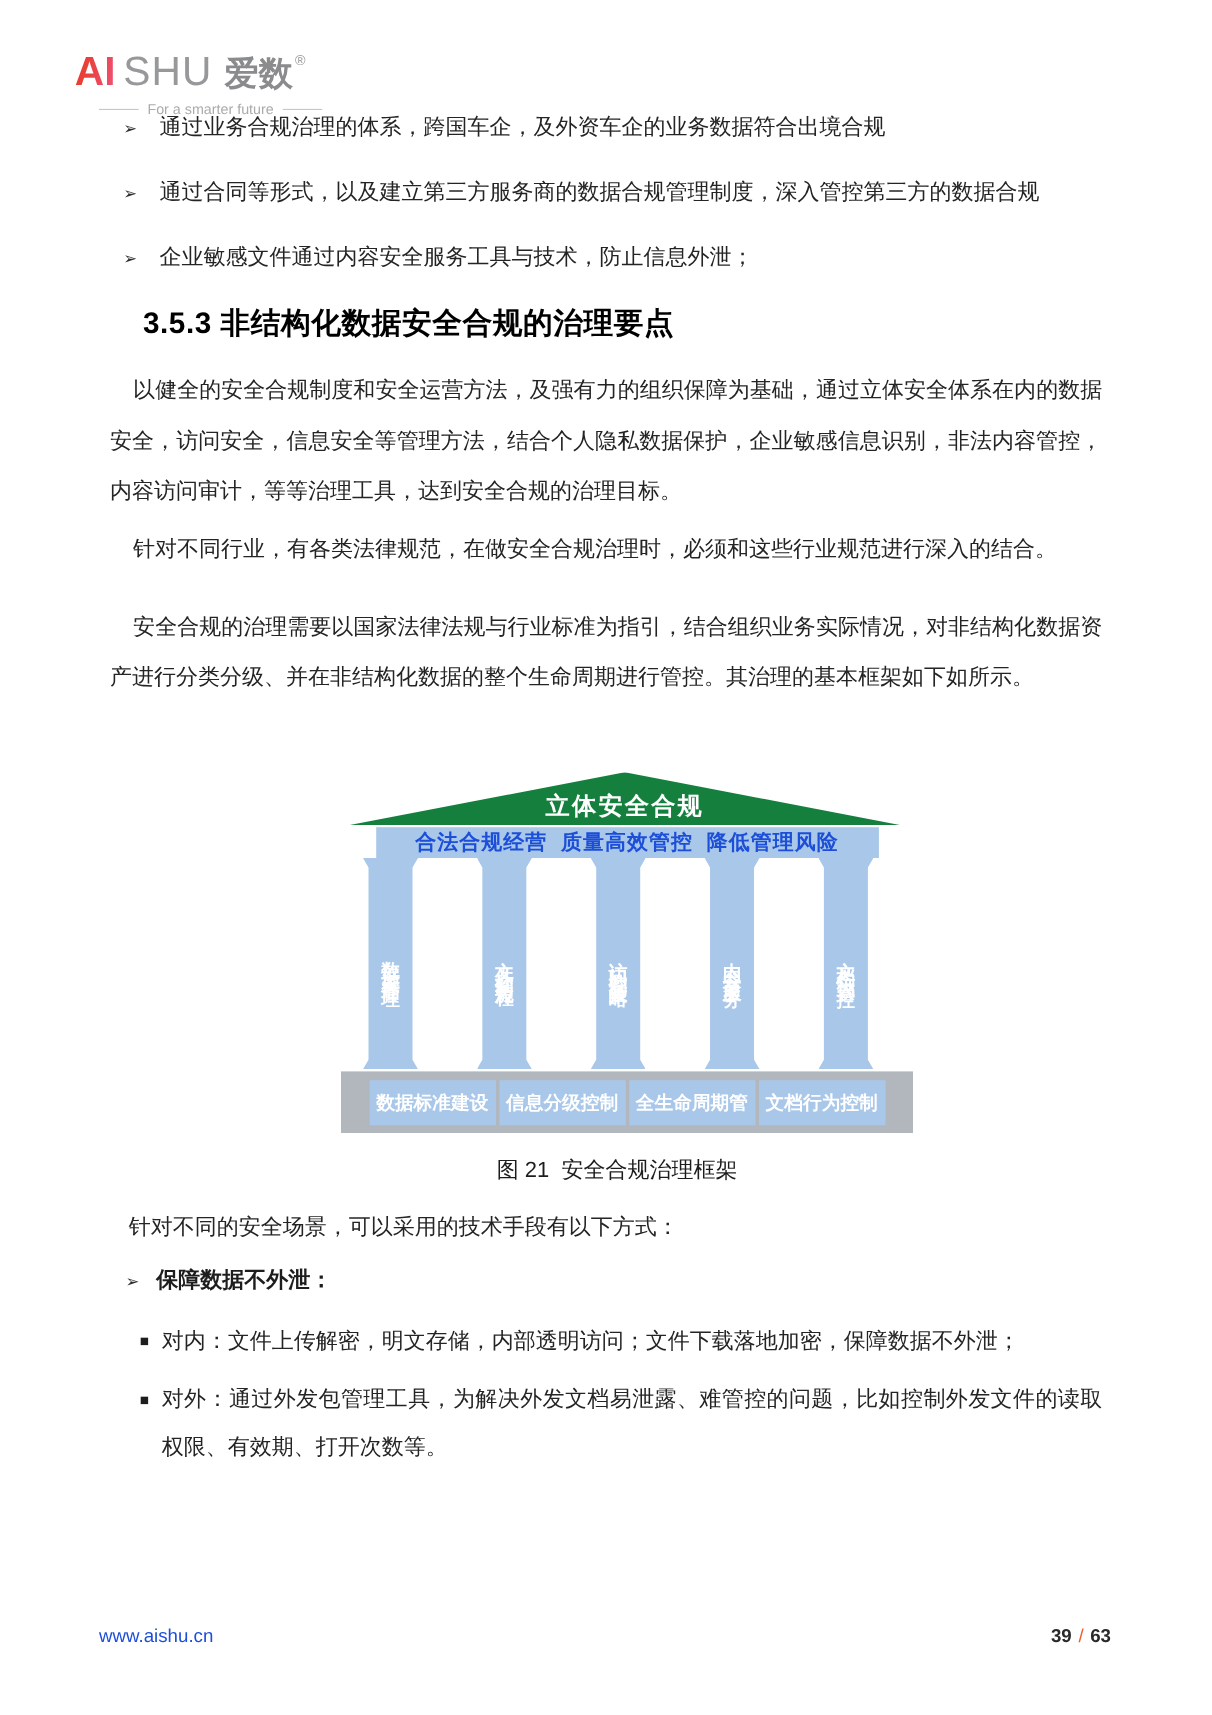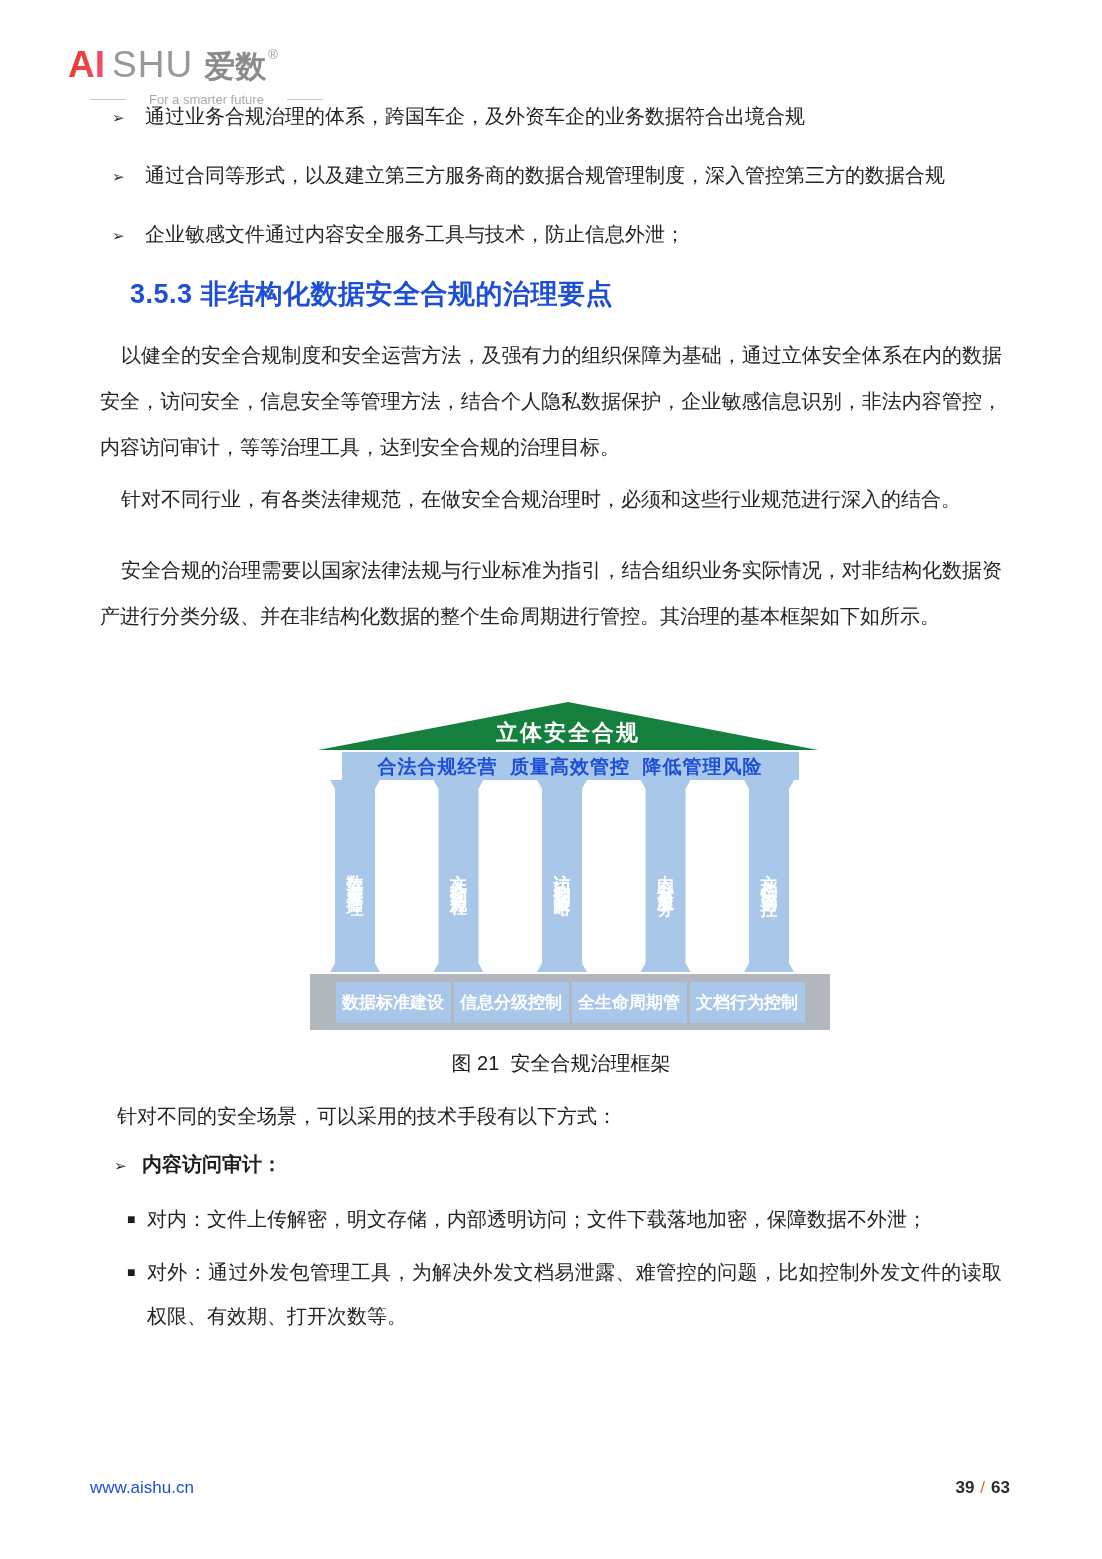--- a/index.html
+++ b/index.html
@@ -10,31 +10,31 @@
 
   
   .logo{position:absolute;top:46px;left:68px;}
   .logo-row{display:flex;align-items:baseline;line-height:1;}
   .logo-ai{font-size:37px;font-weight:700;
     background:linear-gradient(105deg,#e73c2e 15%,#ef4f6e 90%);
     -webkit-background-clip:text;background-clip:text;color:transparent;}
   .logo-shu{font-size:37px;font-weight:400;color:#97989a;margin-left:7px;letter-spacing:1px;}
   .logo-cn{font-size:31px;font-weight:700;color:#8a8b8d;margin-left:11px;}
   .logo-reg{font-size:13px;color:#97989a;margin-left:2px;position:relative;top:-18px;}
-  .tagline{display:flex;align-items:center;margin-top:9px;margin-left:22px;color:#ababab;font-size:13px;gap:23px;}
+  .tagline{display:flex;align-items:center;margin-top:9px;margin-left:22px;color:#ababab;font-size:13px;gap:8px;}
   .tagline .dash{width:36px;height:1px;background:#c6c6c6;}
 
   
   .top-bullets{list-style:none;margin:103px 0 0 112px;padding:0;}
   .top-bullets li{display:flex;font-size:20px;line-height:26px;margin-bottom:31px;color:#242424;}
   .top-bullets li:last-child{margin-bottom:0;}
   .arrow{font-size:15px;color:#2f2f2f;flex:0 0 33px;width:33px;padding-top:2px;}
 
   
-  .h353{margin:28px 0 0 130px;font-size:27px;line-height:34px;font-weight:600;color:#1d4ed8;letter-spacing:.5px;}
+  .h353{margin:28px 0 0 130px;font-size:27px;line-height:34px;font-weight:600;color:#000000;letter-spacing:.5px;}
   .h3531{margin:29px 0 0 125px;font-size:25px;line-height:32px;font-weight:600;color:#222;}
   p.body{margin:0 100px;font-size:20px;line-height:46px;text-align:justify;text-indent:21px;color:#242424;}
   p.p1{margin-top:21px;}
   p.p2{margin-top:6px;}
   p.p3{margin-top:25px;}
 
   
   .figure{width:520px;margin:63px 0 0 310px;}
   .roof{position:relative;width:500px;height:48px;margin-left:8px;background:#15803d;
     clip-path:polygon(50% 0,100% 100%,0 100%);}
@@ -137,21 +137,21 @@
       <div class="base-box">全生命周期管理</div>
       <div class="base-box">文档行为控制</div>
     </div>
   </div>
   <div class="caption">图 21  安全合规治理框架</div>
 
   <div class="lead">针对不同的安全场景，可以采用的技术手段有以下方式：</div>
 
   <div class="tbullet">
     <span class="arrow">➢</span>
-    <span class="tb-title">内容访问审计：</span>
+    <span class="tb-title">保障数据不外泄：</span>
   </div>
 
   <div class="sub">
     <span class="sq">■</span>
     <span class="sub-text">对内：文件上传解密，明文存储，内部透明访问；文件下载落地加密，保障数据不外泄；</span>
   </div>
   <div class="sub sub2">
     <span class="sq">■</span>
     <span class="sub-text">对外：通过外发包管理工具，为解决外发文档易泄露、难管控的问题，比如控制外发文件的读取权限、有效期、打开次数等。</span>
   </div>

